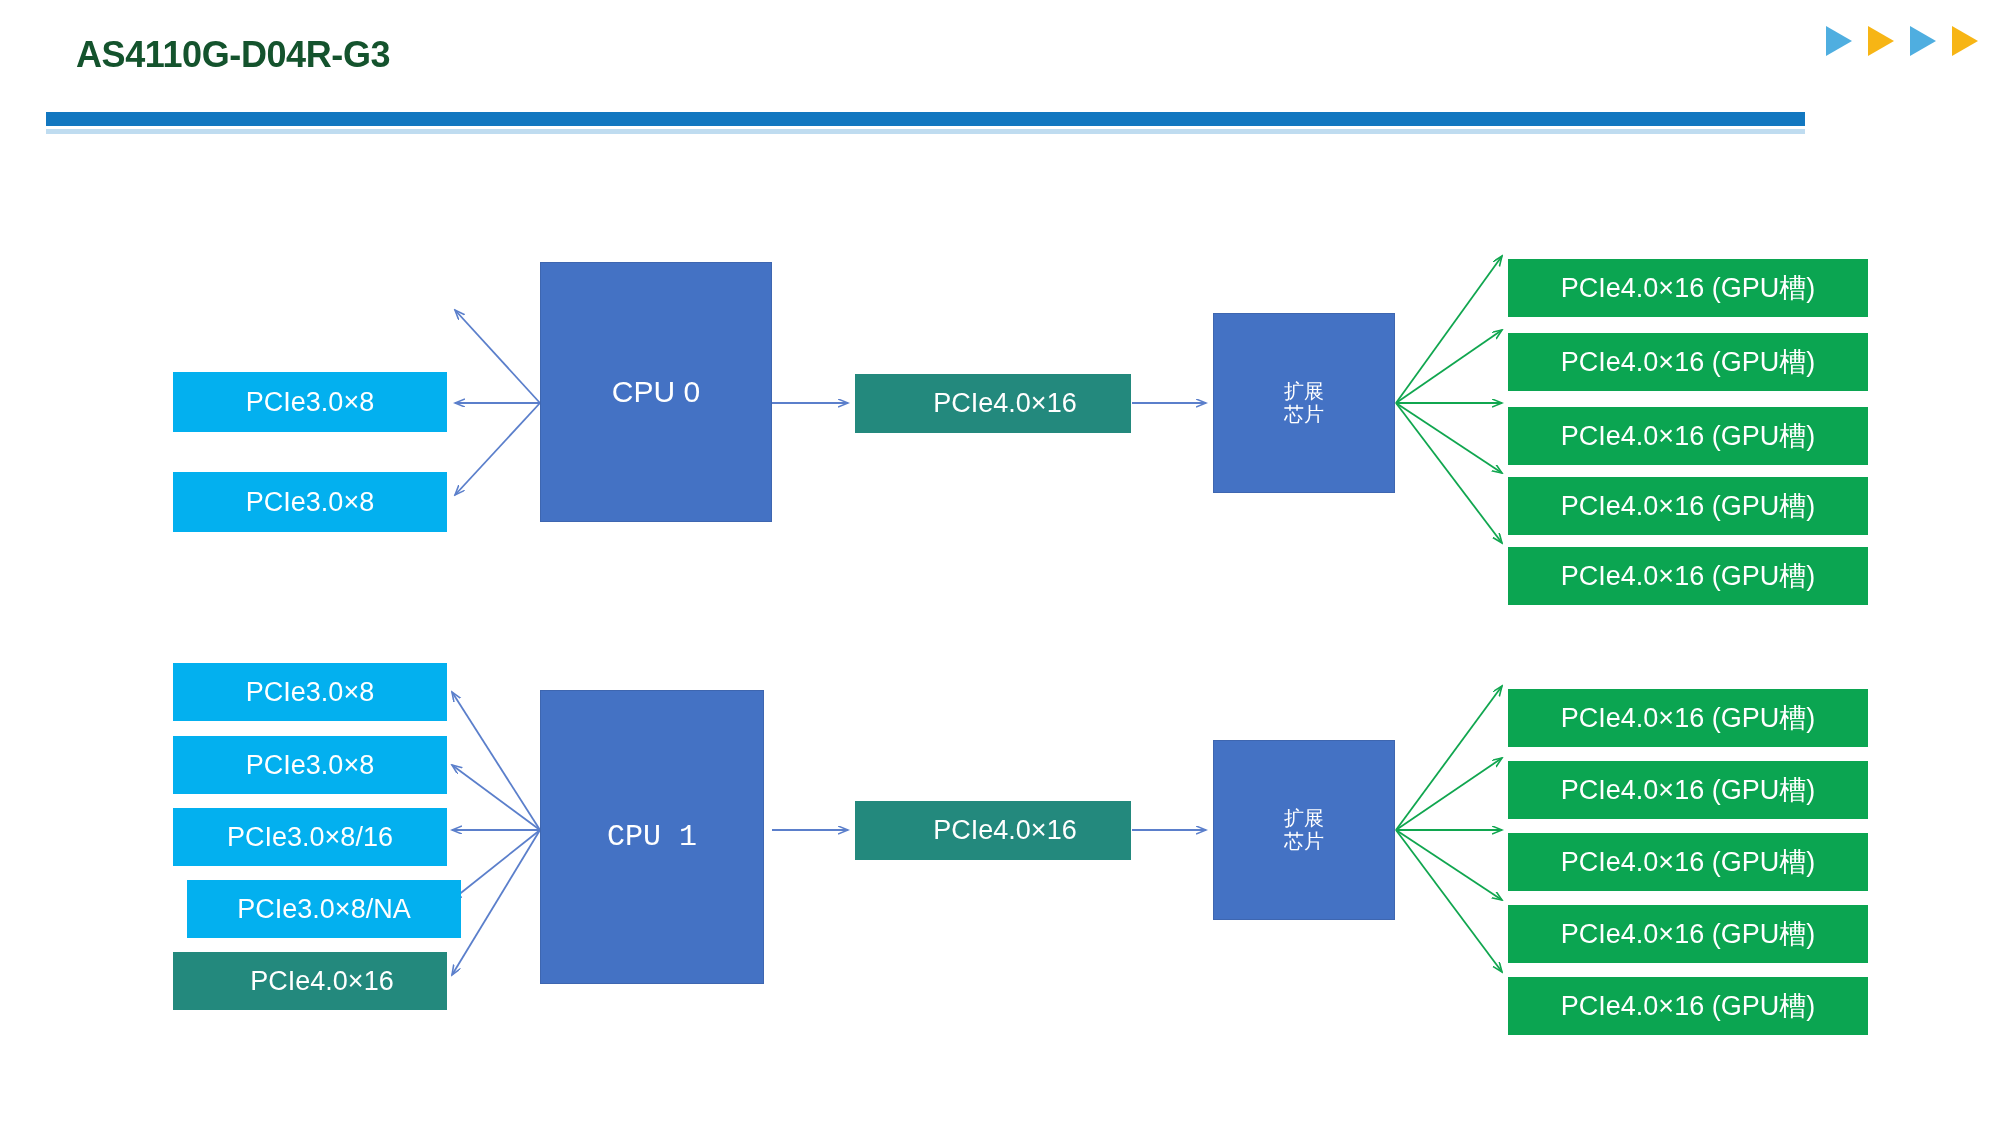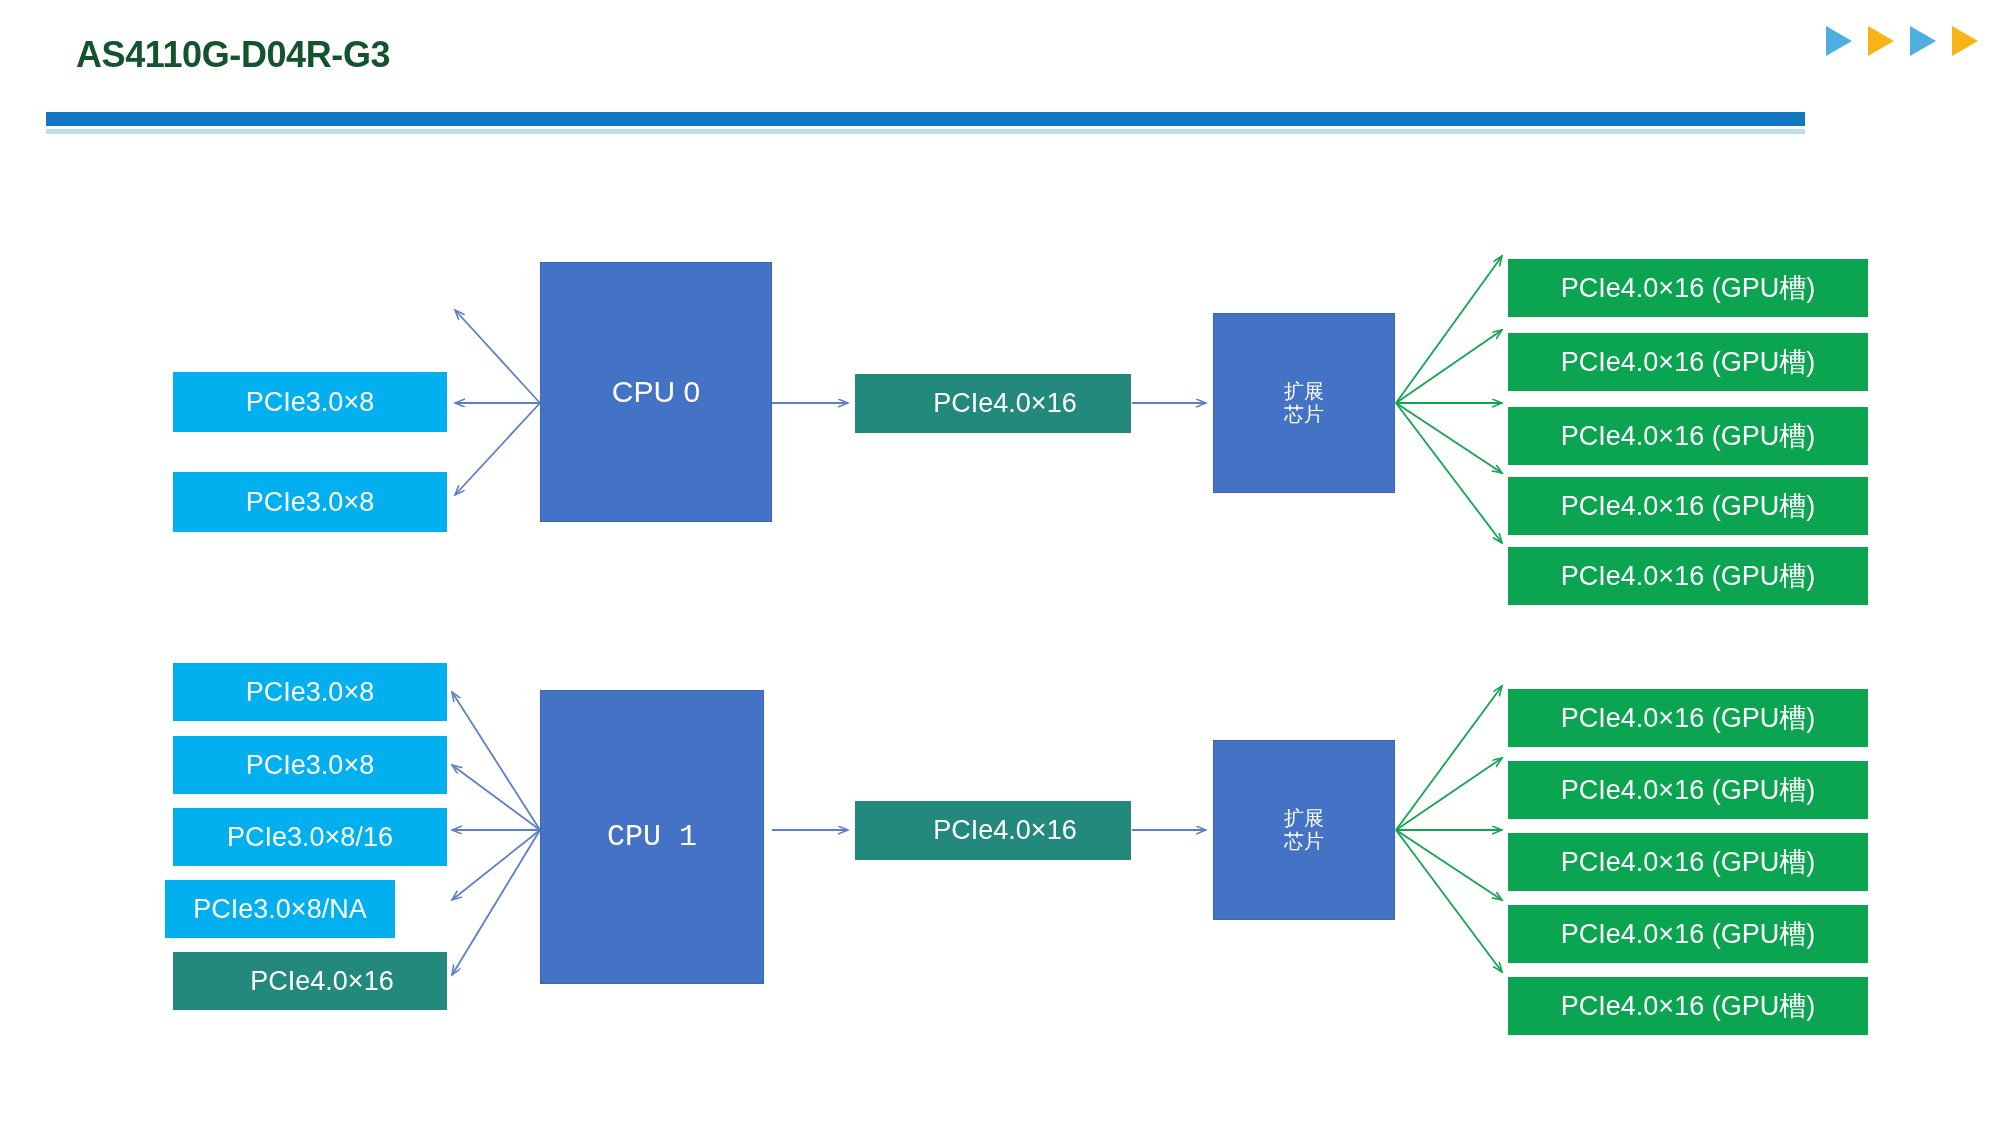--- a/index.html
+++ b/index.html
@@ -152,21 +152,21 @@
 
   <div class="node green" style="left:1508px; top:227px; width:360px; height:58px;">PCIe4.0×16 (GPU槽)</div>
   <div class="node green" style="left:1508px; top:301px; width:360px; height:58px;">PCIe4.0×16 (GPU槽)</div>
   <div class="node green" style="left:1508px; top:375px; width:360px; height:58px;">PCIe4.0×16 (GPU槽)</div>
   <div class="node green" style="left:1508px; top:445px; width:360px; height:58px;">PCIe4.0×16 (GPU槽)</div>
   <div class="node green" style="left:1508px; top:515px; width:360px; height:58px;">PCIe4.0×16 (GPU槽)</div>
 
   <div class="node cyan" style="left:173px; top:663px; width:274px; height:58px;">PCIe3.0×8</div>
   <div class="node cyan" style="left:173px; top:736px; width:274px; height:58px;">PCIe3.0×8</div>
   <div class="node cyan" style="left:173px; top:808px; width:274px; height:58px;">PCIe3.0×8/16</div>
-  <div class="node cyan" style="left:165px; top:880px; width:230px; height:58px;">PCIe3.0×8/NA</div>
+  <div class="node cyan" style="left:187px; top:880px; width:274px; height:58px;">PCIe3.0×8/NA</div>
   <div class="node teal" style="left:173px; top:952px; width:274px; height:58px;">PCIe4.0×16</div>
 
   <div class="node cpu" style="left:540px; top:690px; width:224px; height:294px;font-family:Liberation Mono, monospace;">CPU 1</div>
 
   <div class="node teal" style="left:855px; top:801px; width:276px; height:59px;">PCIe4.0×16</div>
 
   <div class="node chip" style="left:1213px; top:740px; width:182px; height:180px;">扩展
 芯片</div>
 
   <div class="node green" style="left:1508px; top:657px; width:360px; height:58px;">PCIe4.0×16 (GPU槽)</div>

